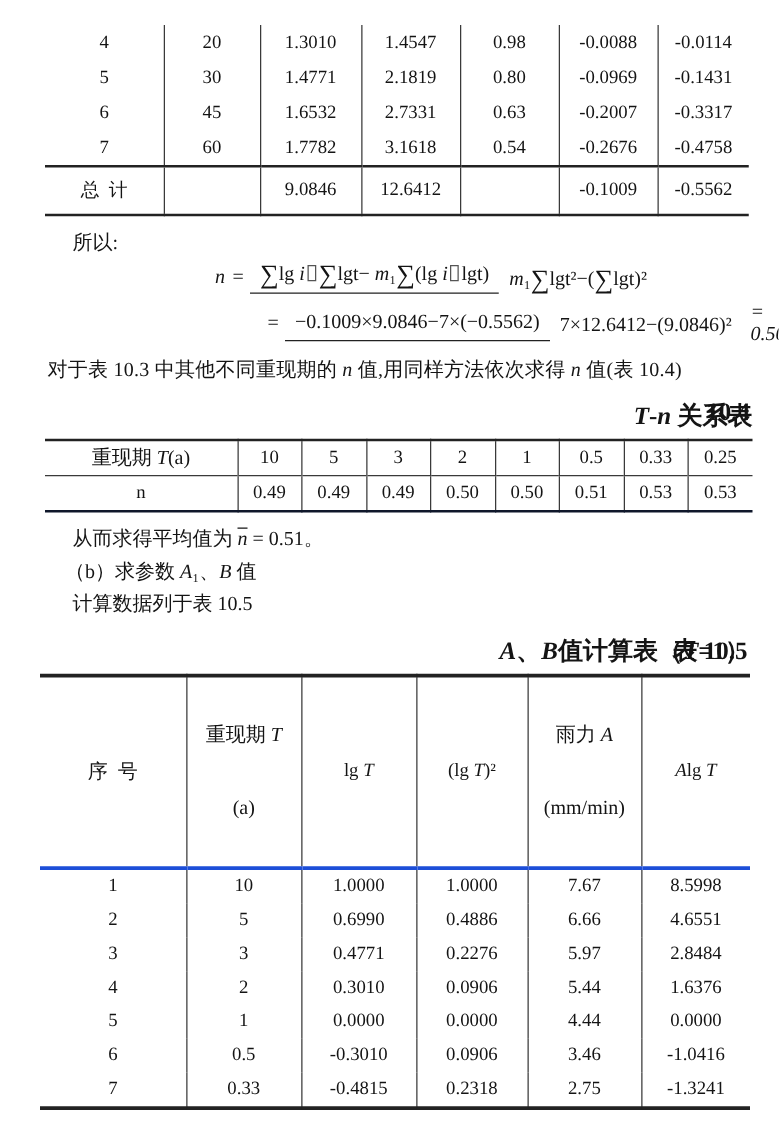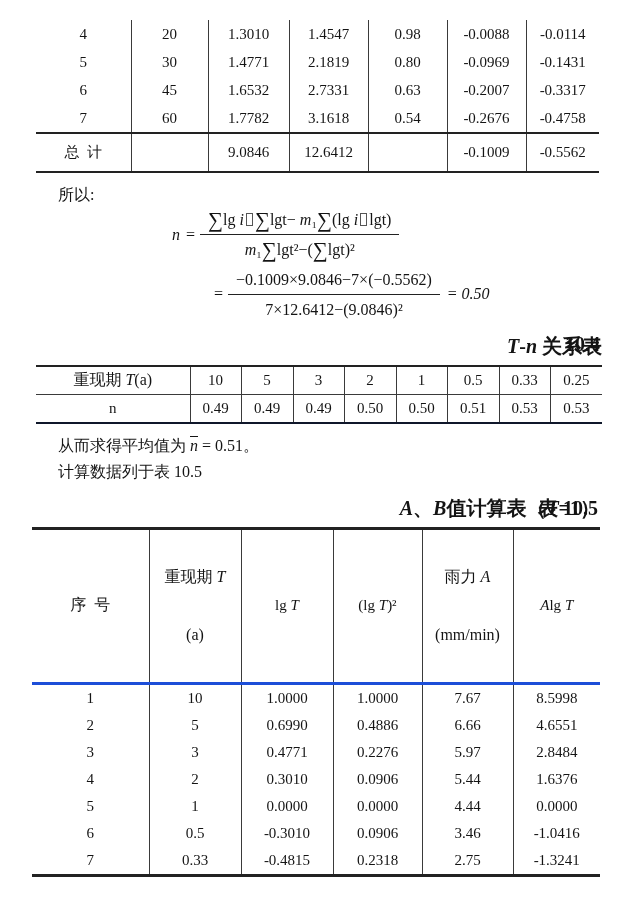--- a/index.html
+++ b/index.html
@@ -49,21 +49,21 @@
   .caption { position: relative; text-align: right; font-size: 20px; font-weight: bold; }
   .cap104 { margin: 12px 0 0 36px; width: 566px; }
   .cap105 { margin: 14px 0 0 32px; width: 568px; }
   .cap-right { position: absolute; right: 2px; top: 0; }
 
   
   .formula { margin: 4px 0 0 172px; font-size: 16px; }
   .eqrow { display: flex; align-items: center; }
   .eqrow2 { margin-left: 42px; margin-top: 6px; }
   .lhs { margin-right: 6px; }
-  .frac { display: inline-flex; flex-direction: column; align-items: center; margin-left: 5px; }
+  .frac { display: inline-flex; flex-direction: row; align-items: center; margin-left: 5px; }
   .frac .num { padding: 0 8px 3px; border-bottom: 1.5px solid #222; line-height: 1.45; }
   .frac .den { padding: 3px 8px 0; line-height: 1.45; }
   .result { margin-left: 7px; font-style: italic; }
 
   
   .it  { font-style: italic; }
   .ol  { font-style: italic; text-decoration: overline; }
   .sum { font-size: 21px; line-height: 1; vertical-align: -2px; }
   .tofu { display: inline-block; width: 5px; height: 11px; border: 1px solid #555; margin: 0 2px; vertical-align: -1px; }
 </style>
@@ -147,20 +147,21 @@
     <div class="eqrow eqrow2">
       <span>=</span>
       <span class="frac">
         <span class="num">−0.1009×9.0846−7×(−0.5562)</span>
         <span class="den">7×12.6412−(9.0846)²</span>
       </span>
       <span class="result">= 0.50</span>
     </div>
   </div>
 
+  <div class="line para"><span>对于表 10.3 中其他不同重现期的 </span><span class="it">n</span><span> 值,用同样方法依次求得 </span><span class="it">n</span><span> 值(表 10.4)</span></div>
 
   <div class="caption cap104">
     <span><span class="it">T</span><span>-</span><span class="it">n</span><span> 关系表</span></span>
     <span class="cap-right">10.4</span>
   </div>
 
   <table class="tbl t104">
     <colgroup>
       <col style="width:154px">
         <col style="width:51px">
@@ -192,20 +193,21 @@
           <td>0.50</td>
           <td>0.50</td>
           <td>0.51</td>
           <td>0.53</td>
           <td>0.53</td>
         </tr>
     </tbody>
   </table>
 
   <div class="line avg"><span>从而求得平均值为 </span><span class="ol">n</span><span> = 0.51。</span></div>
+  <div class="line param"><span>（b）求参数 </span><span class="it">A</span><span>₁</span><span>、</span><span class="it">B</span><span> 值</span></div>
   <div class="line calc">计算数据列于表 10.5</div>
 
   <div class="caption cap105">
     <span><span class="it">A</span><span>、</span><span class="it">B</span><span>值计算表（</span><span class="it">T</span><span>=1）</span></span>
     <span class="cap-right">表 10.5</span>
   </div>
 
   <table class="tbl t105">
     <colgroup>
       <col style="width:117px">

